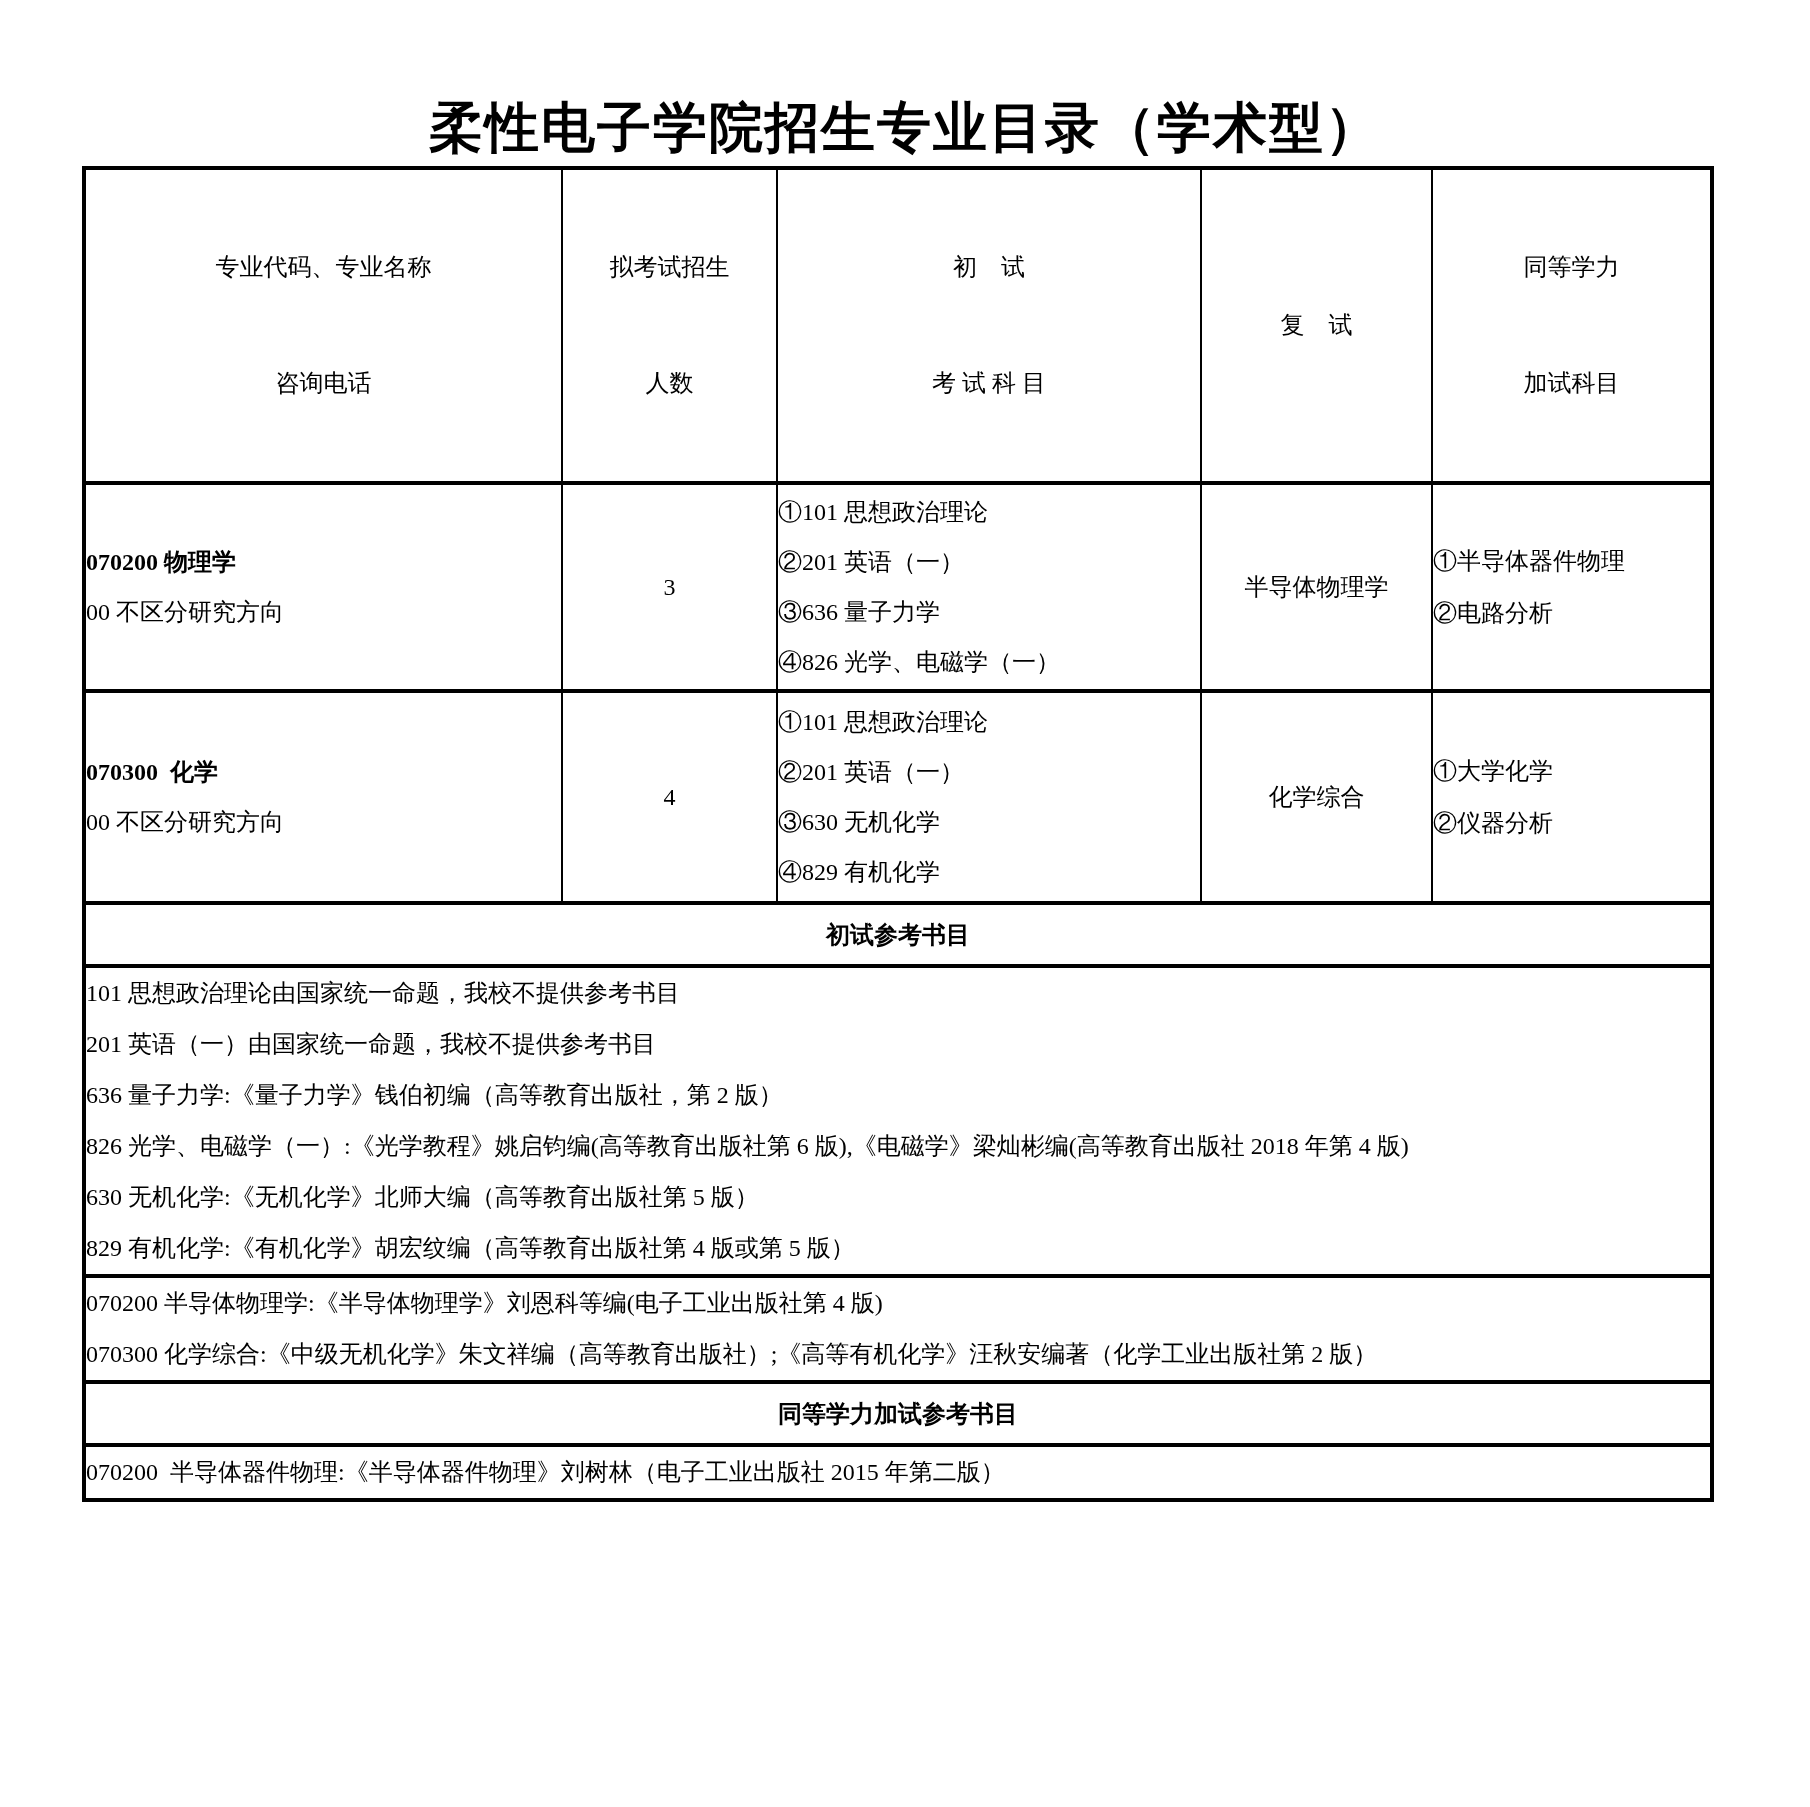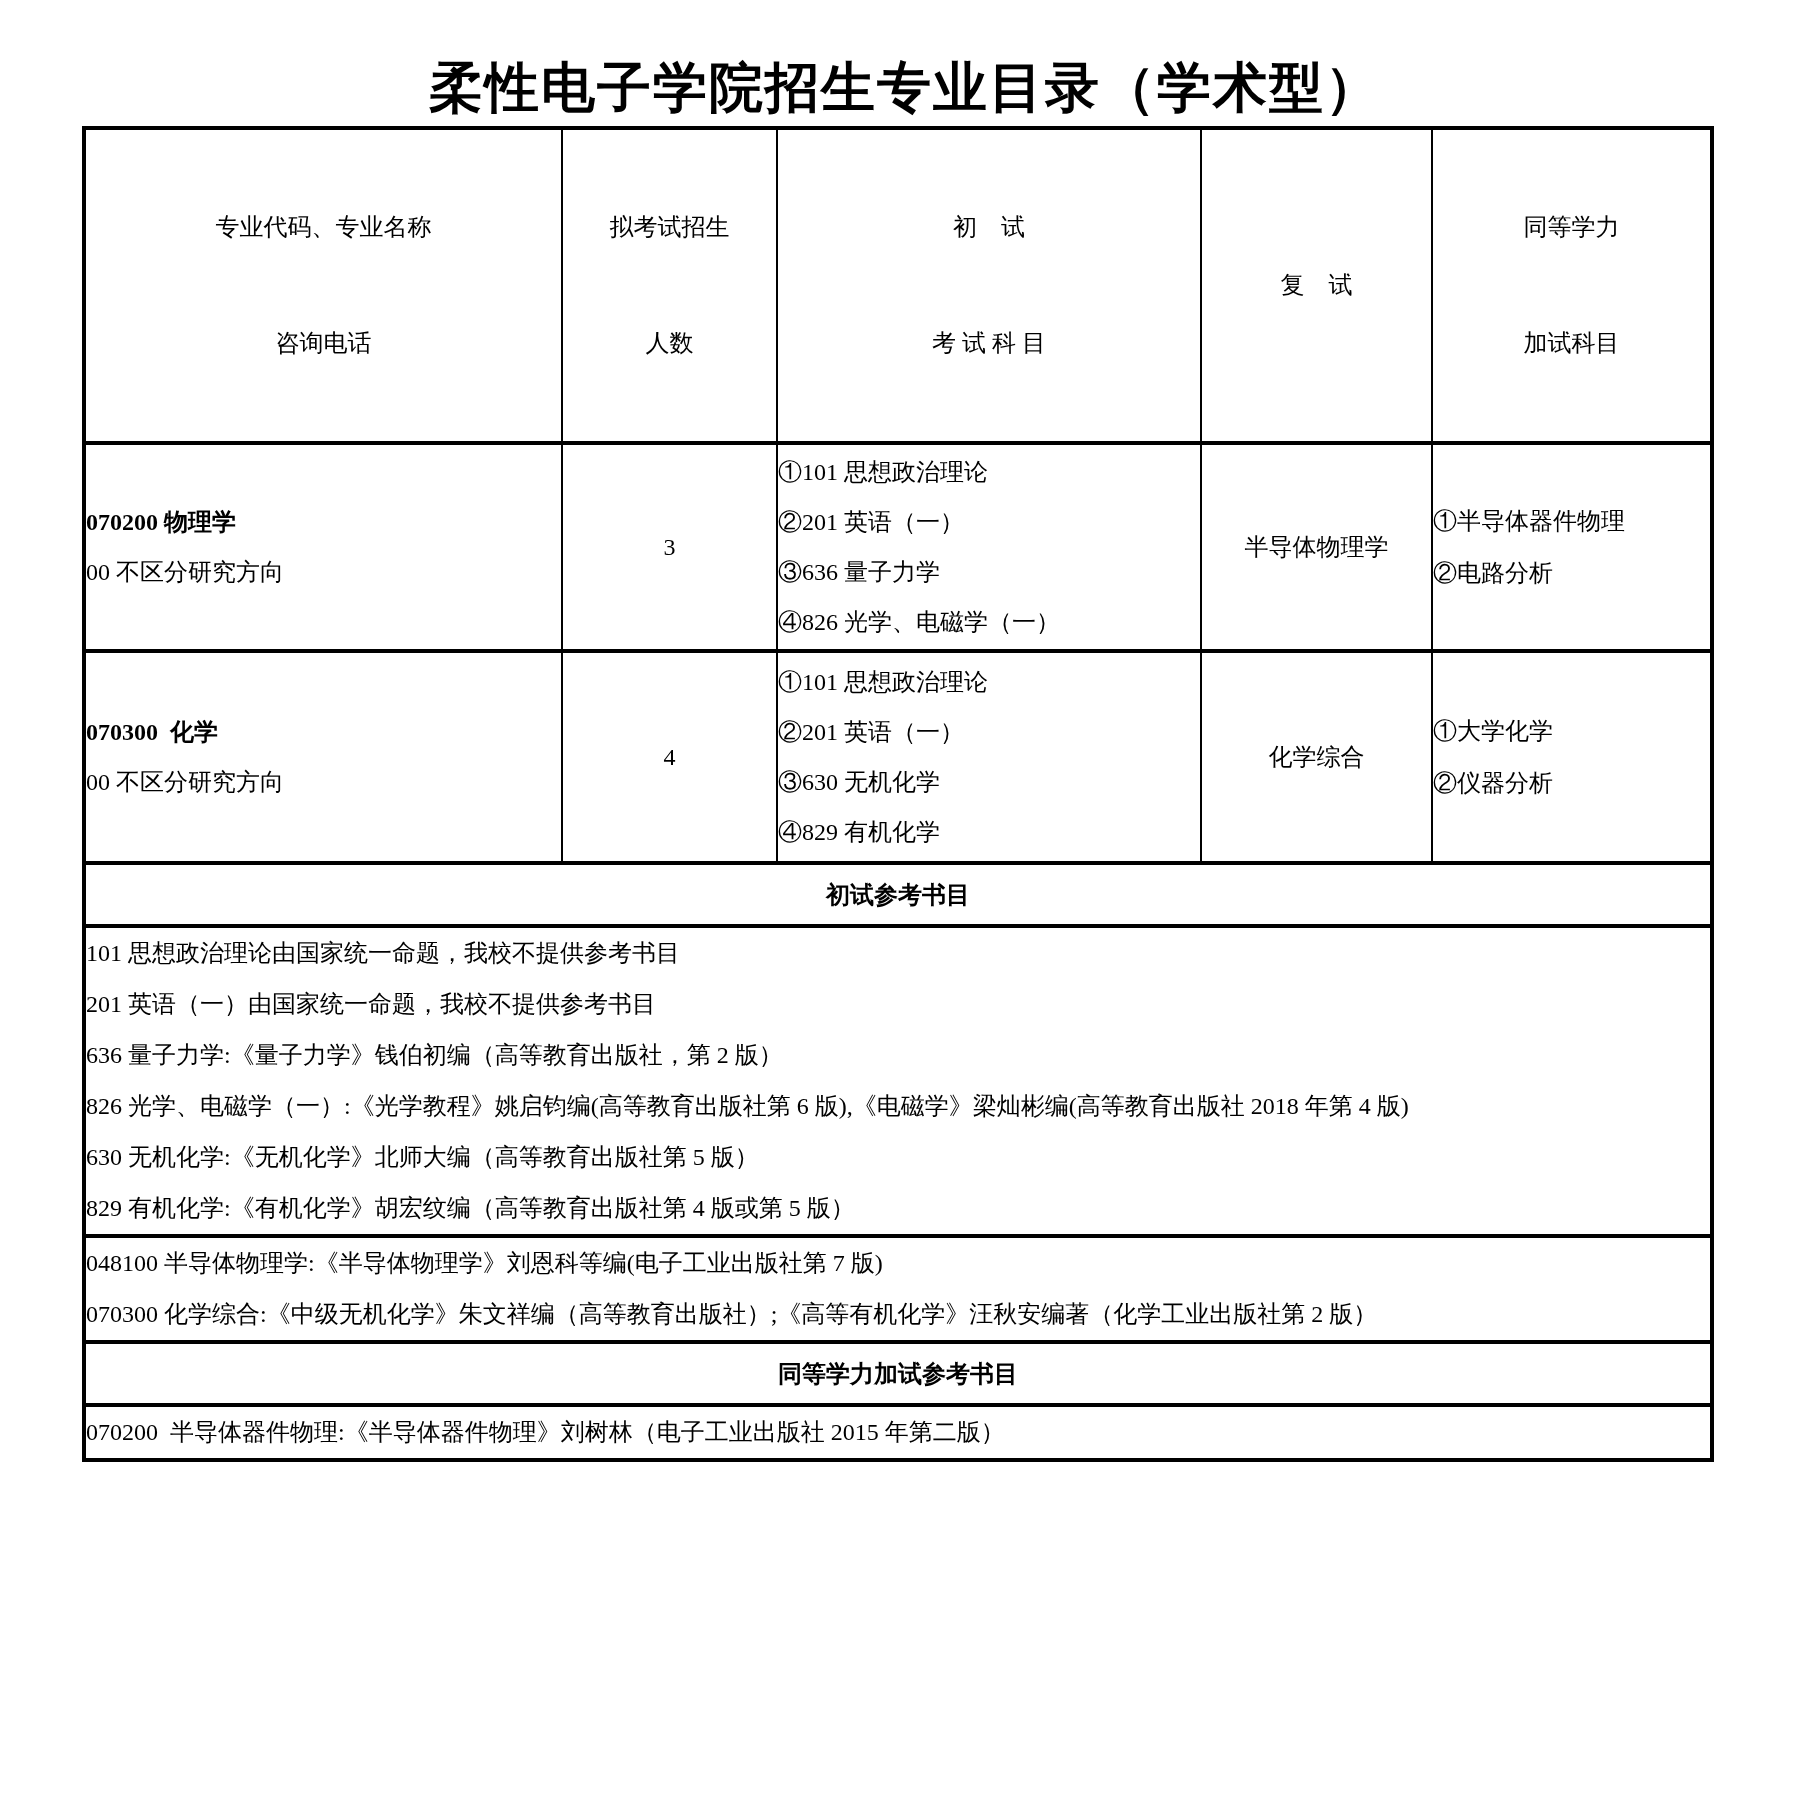--- a/index.html
+++ b/index.html
@@ -9,20 +9,21 @@
     color: #000000;
   }
   .page {
     position: relative;
     width: 1810px;
     height: 1538px;
     box-sizing: border-box;
     background: #ffffff;
     font-family: "Liberation Serif", "DejaVu Serif", serif;
     overflow: hidden;
+    margin-top: 40px;
   }
   .doc-title {
     margin: 0;
     padding-top: 56px;
     text-align: center;
     font-family: "Liberation Sans", "DejaVu Sans", sans-serif;
     font-weight: bold;
     font-size: 54px;
     line-height: 1.15;
     letter-spacing: 2px;
@@ -189,21 +190,21 @@
         <div class="ref-line">201 英语（一）由国家统一命题，我校不提供参考书目</div>
         <div class="ref-line">636 量子力学:《量子力学》钱伯初编（高等教育出版社，第 2 版）</div>
         <div class="ref-line">826 光学、电磁学（一）:《光学教程》姚启钧编(高等教育出版社第 6 版),《电磁学》梁灿彬编(高等教育出版社 2018 年第 4 版)</div>
         <div class="ref-line">630 无机化学:《无机化学》北师大编（高等教育出版社第 5 版）</div>
         <div class="ref-line">829 有机化学:《有机化学》胡宏纹编（高等教育出版社第 4 版或第 5 版）</div>
       </td>
     </tr>
 
     <tr>
       <td class="section-body-cell" colspan="5">
-        <div class="ref-line">048100 半导体物理学:《半导体物理学》刘恩科等编(电子工业出版社第 7 版)</div>
+        <div class="ref-line">070200 半导体物理学:《半导体物理学》刘恩科等编(电子工业出版社第 4 版)</div>
         <div class="ref-line">070300 化学综合:《中级无机化学》朱文祥编（高等教育出版社）;《高等有机化学》汪秋安编著（化学工业出版社第 2 版）</div>
       </td>
     </tr>
 
     <tr class="section-title-row">
       <td class="section-title-cell" colspan="5">同等学力加试参考书目</td>
     </tr>
     <tr>
       <td class="section-body-cell" colspan="5">
         <div class="ref-line">070200  半导体器件物理:《半导体器件物理》刘树林（电子工业出版社 2015 年第二版）</div>

